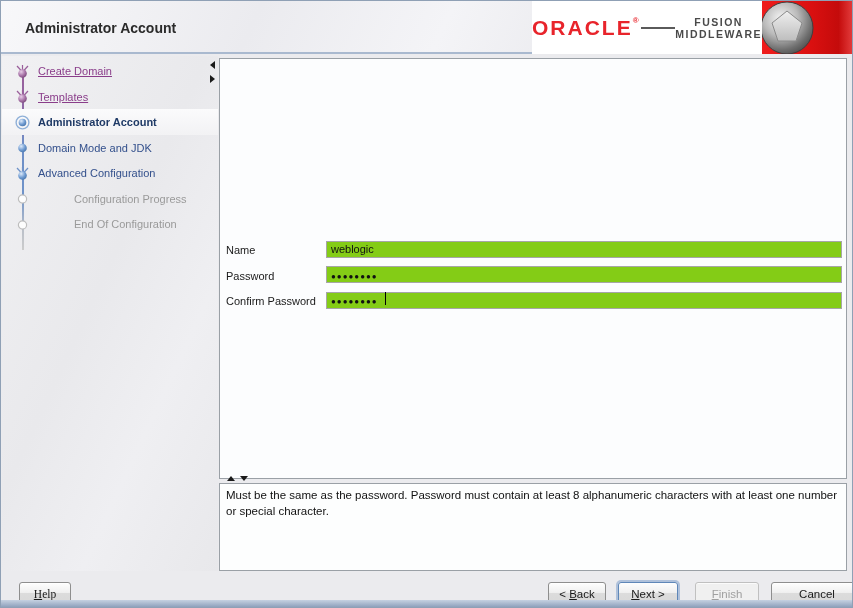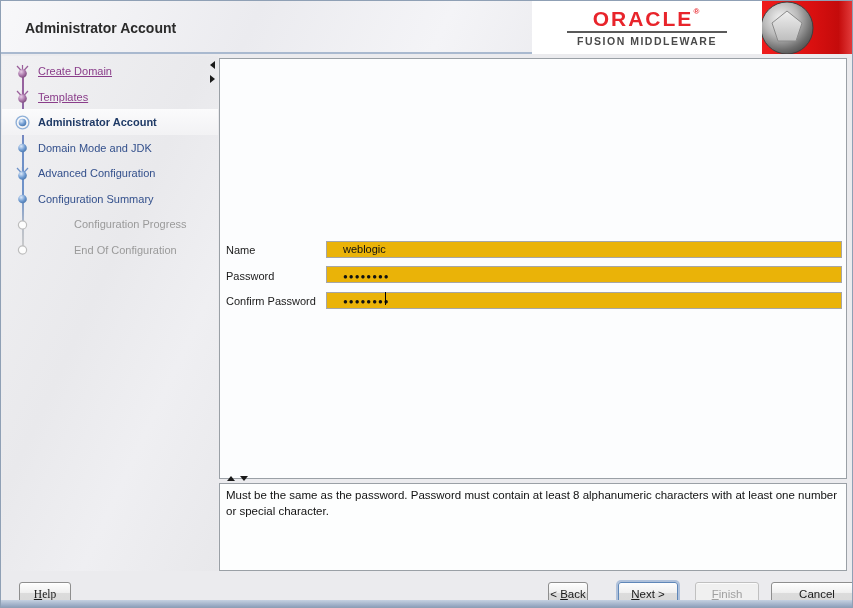--- a/index.html
+++ b/index.html
@@ -13,21 +13,21 @@
     position:absolute; left:0; top:0; width:100%; height:53px;
     background:linear-gradient(115deg,#f8f8fa 0%,#ebebef 30%,#f4f4f7 52%,#e7e7eb 75%,#f0f0f3 100%);
     border-bottom:2px solid #a9b9cf;
   }
   .page-title {
     position:absolute; left:24px; top:19px;
     font-size:14px; font-weight:bold; color:#2b2b2b;
   }
   .brand-box {
     position:absolute; right:90px; top:0; width:230px; height:53px;
-    background:#fff; display:flex; flex-direction:column; align-items:center; justify-content:center;text-align:center;
+    background:#fff; display:flex; flex-direction:row; align-items:center; justify-content:center;text-align:center;
   }
   .brand-name { color:#e8242b; font-weight:bold; font-size:21px; letter-spacing:2px; line-height:1; }
   .brand-name sup { font-size:8px; vertical-align:top; }
   .brand-rule { width:160px; height:2px; background:#5a5a5a; margin:2px 0 2px 0; }
   .brand-sub { color:#4a4a4a; font-weight:bold; font-size:10.5px; letter-spacing:1.5px; }
   .badge {
     position:absolute; right:0; top:0; width:90px; height:53px;
     background:linear-gradient(90deg,#ef1c1c 0%,#da1010 55%,#c40b0b 85%,#e23a3a 100%);
     overflow:hidden;
   }
@@ -65,22 +65,22 @@
   }
   .v-splitter-arrows .tri-right {
     width:0; height:0; border-top:4px solid transparent; border-bottom:4px solid transparent;
     border-left:5px solid #1a1a1a;
   }
   .form-area { position:absolute; left:6px; top:180px; right:4px; }
   .form-row { display:flex; align-items:flex-end; height:17px; margin-bottom:8.5px; }
   .form-label { width:100px; flex:0 0 auto; font-size:11px; color:#1a1a1a; }
   .field-wrap { position:relative; flex:1; height:17px; }
   .text-input {
-    width:100%; height:17px; border:1px solid #a6a6a6; background:#eab308;
-    font-family:"Liberation Sans", sans-serif; font-size:11px; color:#111; padding:0 16px;
+    width:100%; height:17px; border:1px solid #a6a6a6; background:#84cc16;
+    font-family:"Liberation Sans", sans-serif; font-size:11px; color:#111; padding:0 4px;
   }
   .text-input.masked { font-size:8px; letter-spacing:1px; font-weight:bold; padding-top:3px; }
   .caret { position:absolute; left:59px; top:2px; width:1px; height:13px; background:#000; }
   
   .h-splitter-arrows { position:absolute; left:226px; top:475px; display:flex; gap:5px; }
   .tri-up {
     width:0; height:0; border-left:4px solid transparent; border-right:4px solid transparent;
     border-bottom:5px solid #1a1a1a;
   }
   .tri-down {
@@ -95,21 +95,21 @@
   
   .btn {
     position:absolute; top:581px; height:23px;
     border:1px solid #8e8e8e; border-radius:3px;
     background:linear-gradient(180deg,#fefefe 0%,#f0f0f0 45%,#dcdcdc 50%,#d8d8d8 100%);
     font-family:"Liberation Sans", sans-serif; font-size:11.5px; color:#1a1a1a;
     cursor:pointer; box-shadow:0 1px 0 rgba(255,255,255,.7) inset;
   }
   .btn u { text-decoration:underline; }
   .btn-help   { left:18px;  width:52px;font-family:Liberation Serif, serif; }
-  .btn-back   { left:547px; width:40px; }
+  .btn-back   { left:547px; width:58px; }
   .btn-next   { left:617px; width:60px; border:1px solid #5f87b8; box-shadow:0 0 0 2px rgba(125,158,204,.55); }
   .btn-finish { left:694px; width:64px; color:#a0a0a0; background:#f0f0f0; border-color:#c0c0c0; cursor:default; }
   .btn-cancel { left:770px; width:92px; }
   .bottom-strip {
     position:absolute; left:0; bottom:0; width:100%; height:7px;
     background:linear-gradient(180deg,#c6d1e1,#8fa1bc);
   }
 </style>
 </head>
 <body>
@@ -216,28 +216,20 @@
               <line x1="7.5" y1="8" x2="2" y2="2"></line>
               <line x1="7.5" y1="8" x2="7.5" y2="1"></line>
               <line x1="7.5" y1="8" x2="13" y2="2"></line>
             </g>
             <circle cx="7.5" cy="9.5" r="4.3" fill="url(#bb)"></circle>
           </svg>
       </span>
       <span class="nav-label">Advanced Configuration</span>
     </div>
 
-    <div class="nav-item upcoming">
-      <span class="step-icon">
-        <svg width="15" height="15" viewBox="0 0 15 15">
-            <circle cx="7.5" cy="8" r="4.3" fill="url(#bb)"></circle>
-          </svg>
-      </span>
-      <span class="nav-label">Configuration Summary</span>
-    </div>
 
     <div class="nav-item disabled">
       <span class="step-icon">
         <svg width="15" height="15" viewBox="0 0 15 15">
             <circle cx="7.5" cy="8" r="4.1" fill="#fdfdfd" stroke="#bdbdbd" stroke-width="1.2"></circle>
           </svg>
       </span>
       <span class="nav-label">Configuration Progress</span>
     </div>
 

